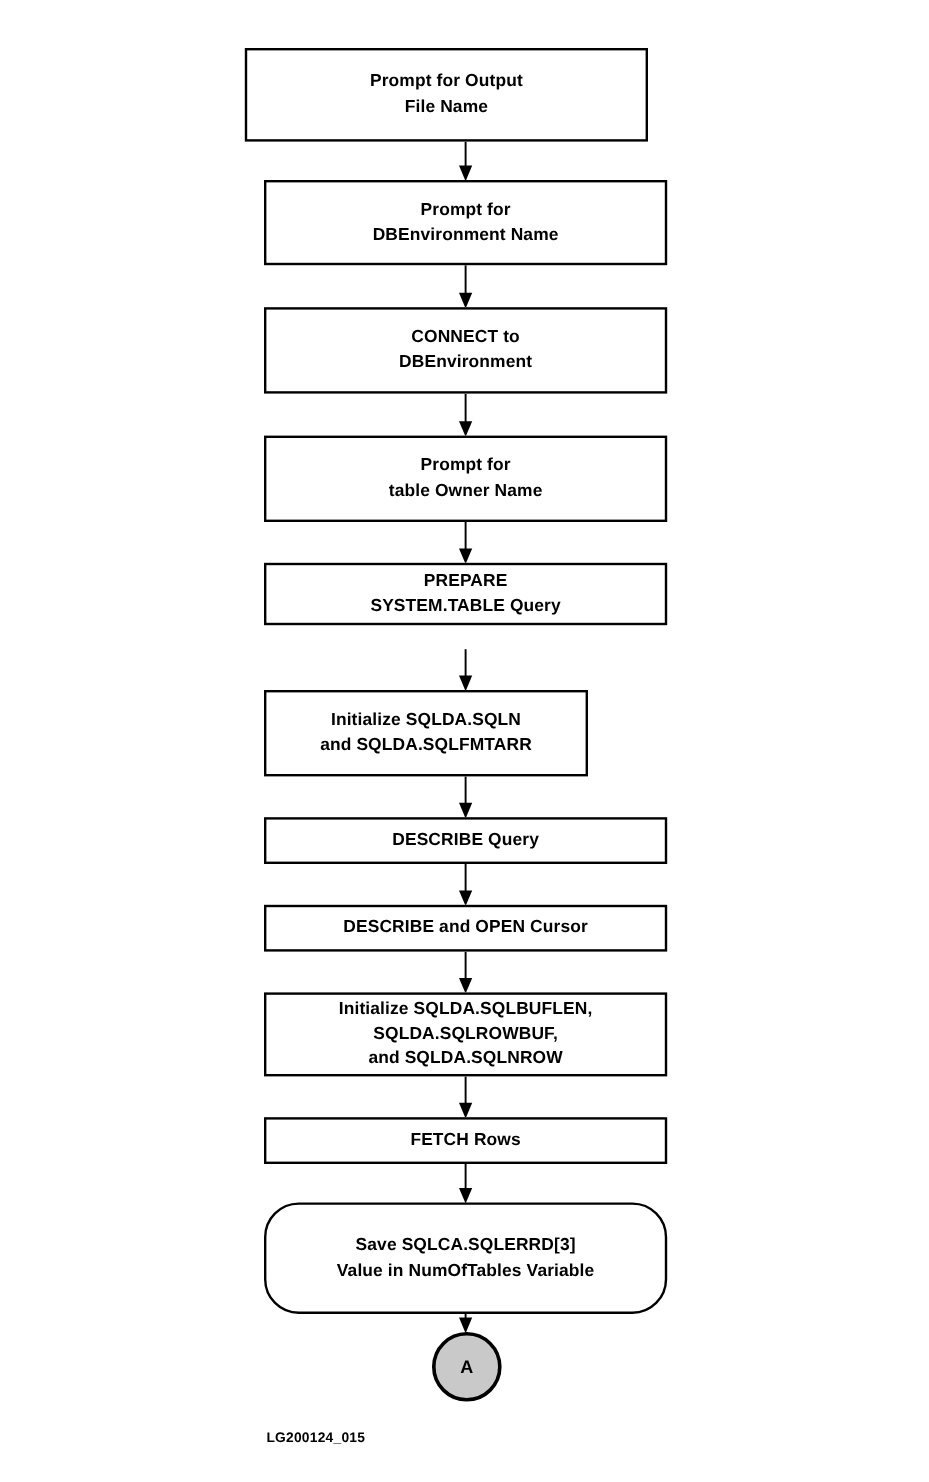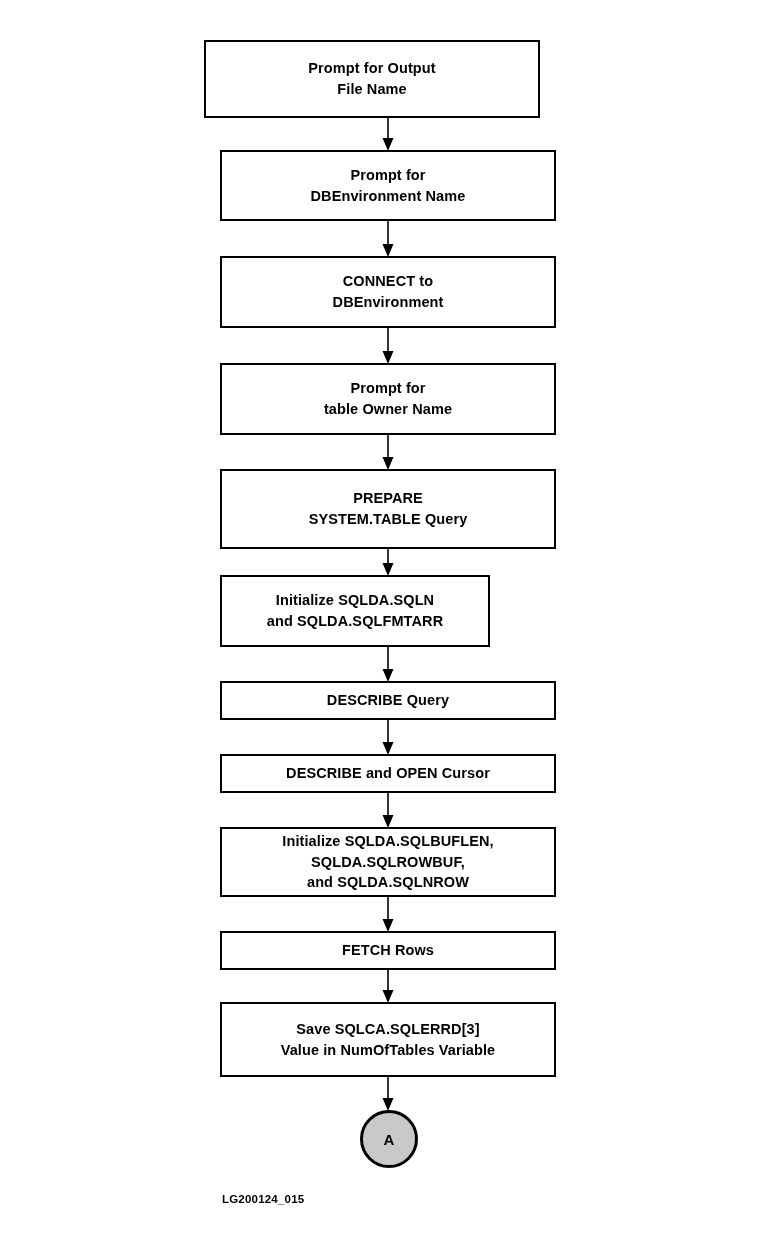--- a/index.html
+++ b/index.html
@@ -126,21 +126,21 @@
   <div class="node" style="left: 220px; top: 256px; width: 336px; height: 72px; border-color: rgb(0, 0, 0); background: rgb(255, 255, 255);">
     <span class="node-label">CONNECT to
 DBEnvironment</span>
   </div>
 
   <div class="node" style="left: 220px; top: 363px; width: 336px; height: 72px; border-color: rgb(0, 0, 0); background: rgb(255, 255, 255);">
     <span class="node-label">Prompt for
 table Owner Name</span>
   </div>
 
-  <div class="node" style="left: 220px; top: 469px; width: 336px; height: 80px; border-color: rgb(0, 0, 0); background: rgb(255, 255, 255);">
+  <div class="node" style="left: 220px; top: 469px; width: 336px; height: 52px; border-color: rgb(0, 0, 0); background: rgb(255, 255, 255);">
     <span class="node-label">PREPARE
 SYSTEM.TABLE Query</span>
   </div>
 
   <div class="node" style="left: 220px; top: 575px; width: 270px; height: 72px; border-color: rgb(0, 0, 0); background: rgb(255, 255, 255);">
     <span class="node-label">Initialize SQLDA.SQLN
 and SQLDA.SQLFMTARR</span>
   </div>
 
   <div class="node" style="left: 220px; top: 681px; width: 336px; height: 39px; border-color: rgb(0, 0, 0); background: rgb(255, 255, 255);">
@@ -154,21 +154,21 @@
   <div class="node" style="left: 220px; top: 827px; width: 336px; height: 70px; border-color: rgb(0, 0, 0); background: rgb(255, 255, 255);">
     <span class="node-label">Initialize SQLDA.SQLBUFLEN,
 SQLDA.SQLROWBUF,
 and SQLDA.SQLNROW</span>
   </div>
 
   <div class="node" style="left: 220px; top: 931px; width: 336px; height: 39px; border-color: rgb(0, 0, 0); background: rgb(255, 255, 255);">
     <span class="node-label">FETCH Rows</span>
   </div>
 
-  <div class="node" style="left: 220px; top: 1002px; width: 336px; height: 75px; border-color: rgb(0, 0, 0); background: rgb(255, 255, 255);">
+  <div class="node" style="left: 220px; top: 1002px; width: 336px; height: 93px; border-color: rgb(0, 0, 0); background: rgb(255, 255, 255); border-radius: 29px;">
     <span class="node-label">Save SQLCA.SQLERRD[3]
 Value in NumOfTables Variable</span>
   </div>
 
   <div class="terminator" style="left: 360px; top: 1110px; width: 58px; height: 58px; background: rgb(201, 201, 201); border-color: rgb(0, 0, 0);">
     <span class="terminator-label">A</span>
   </div>
 
   <div class="caption" style="left: 222px; top: 1193px;">LG200124_015</div>
 

